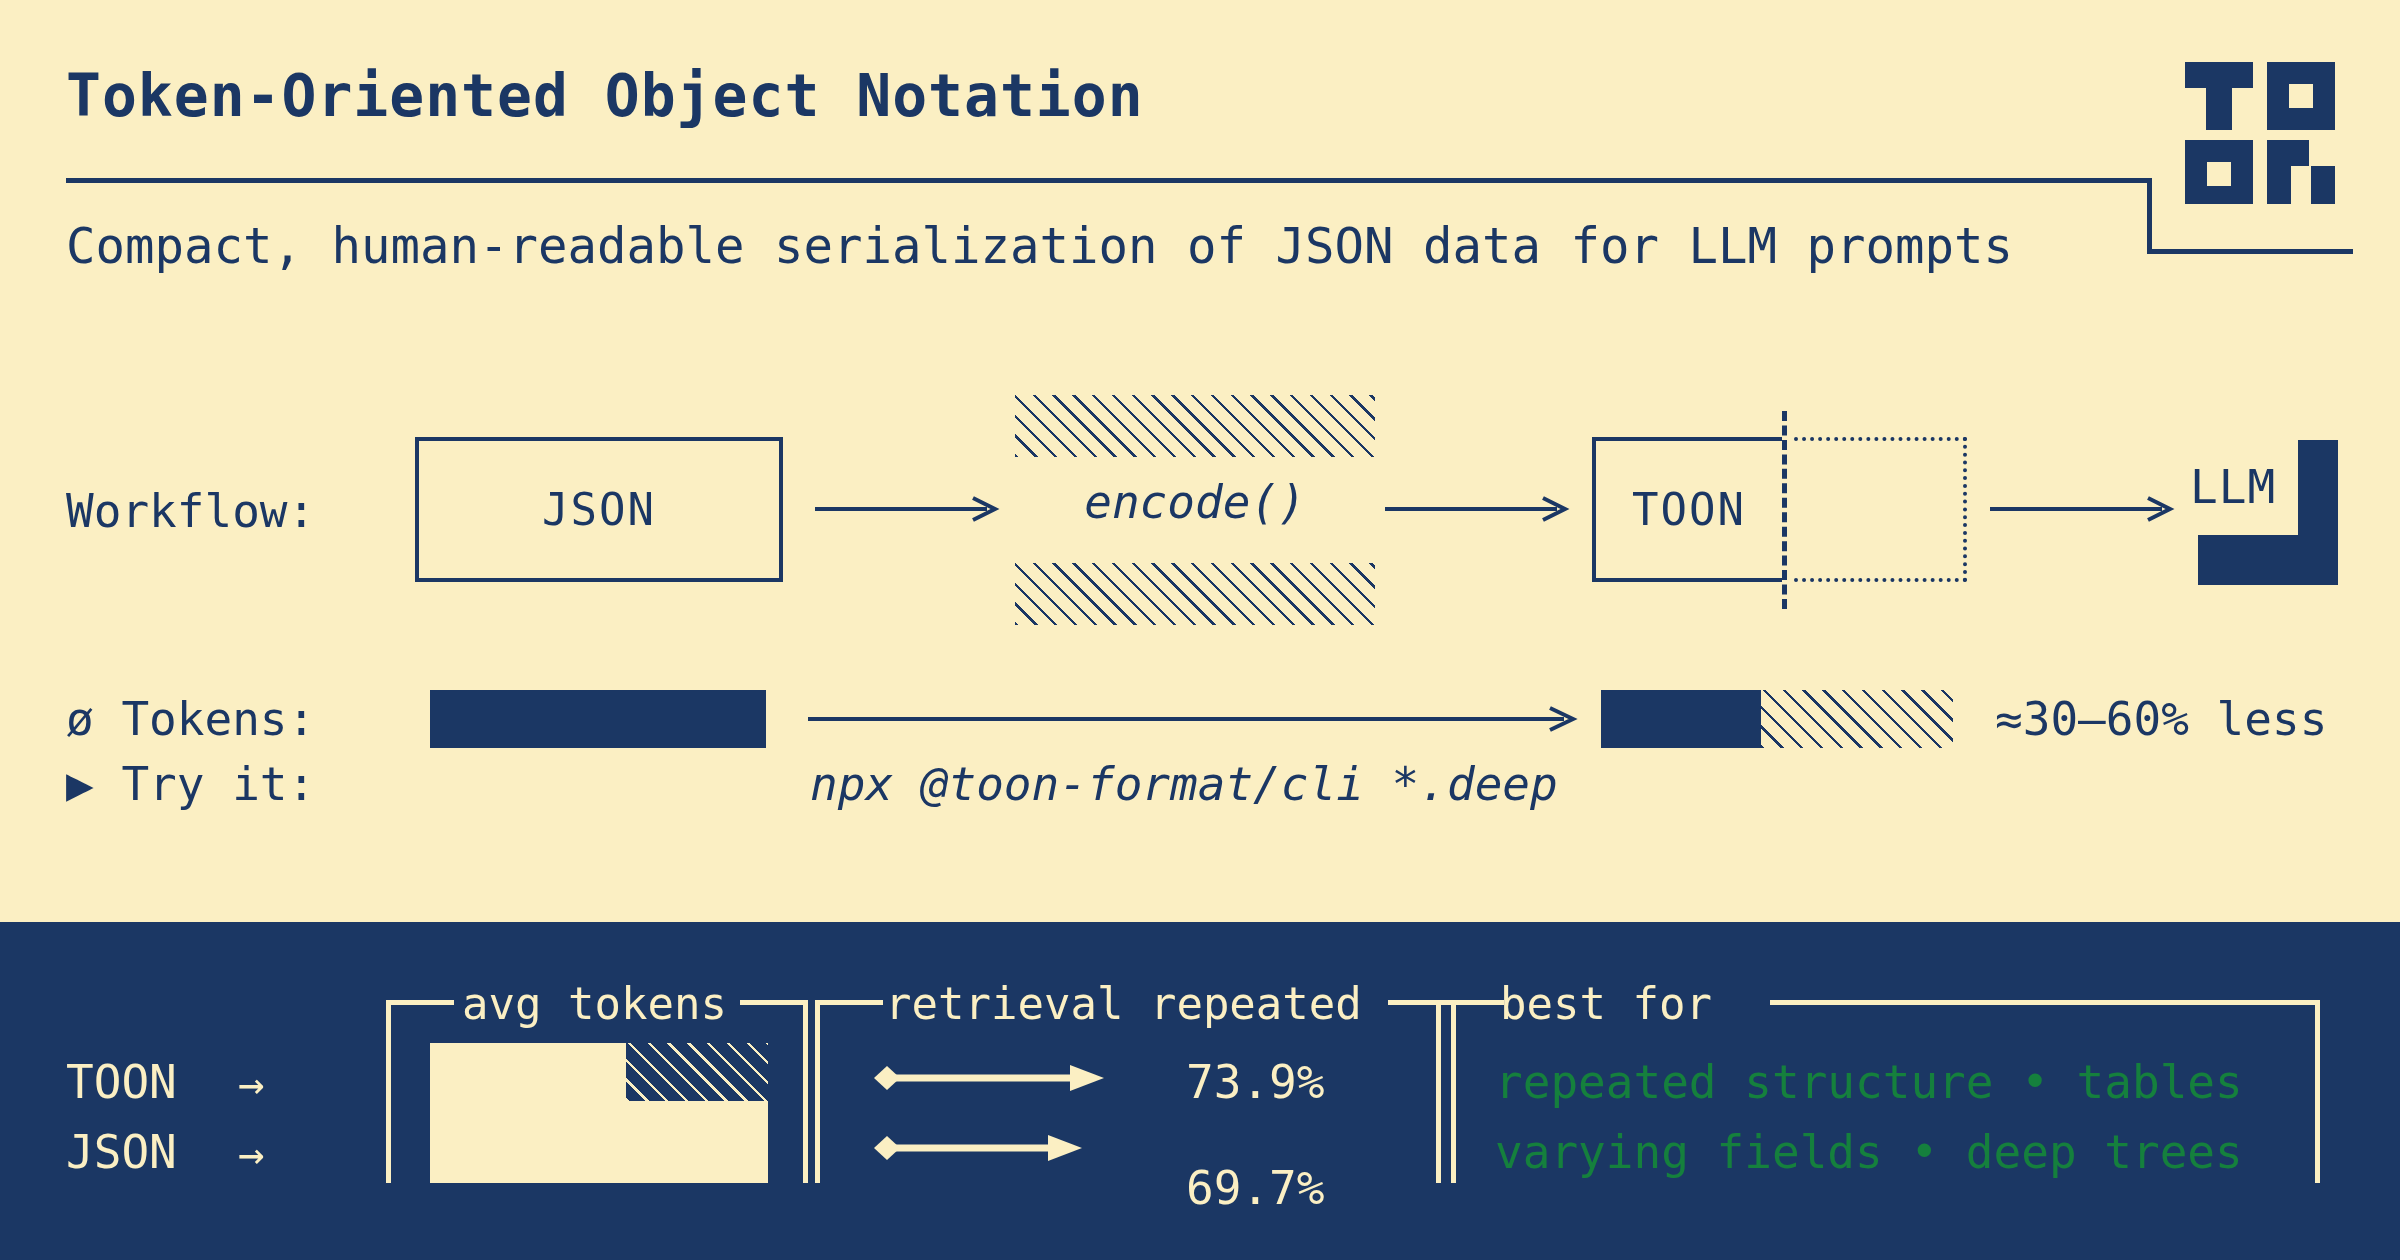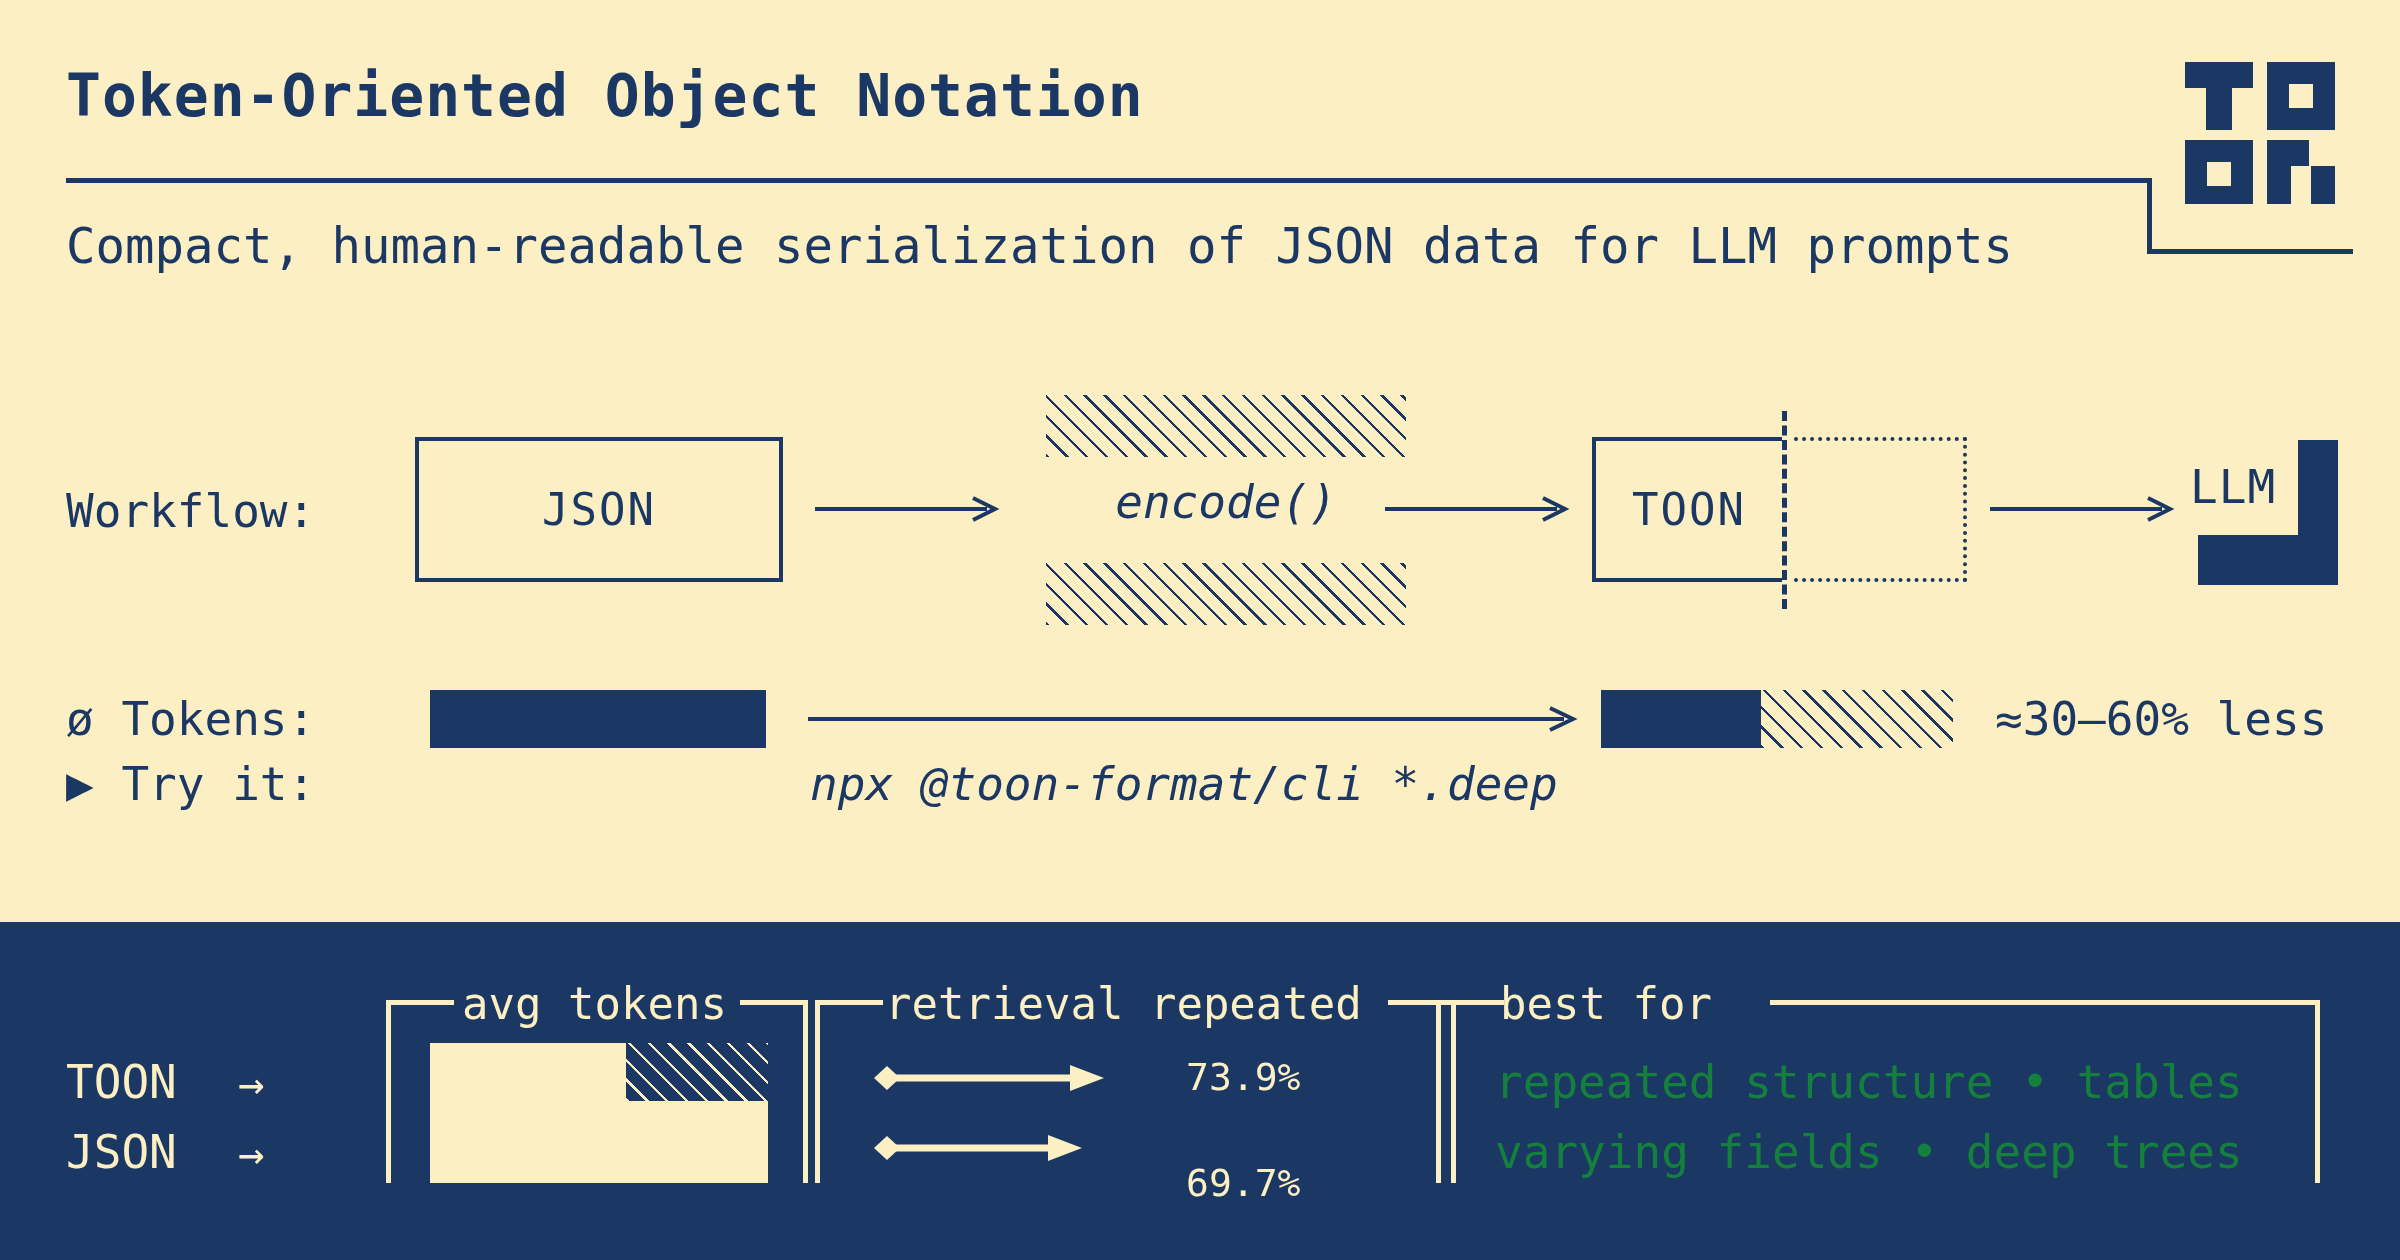--- a/index.html
+++ b/index.html
@@ -94,21 +94,21 @@
     top: 437px;
     width: 368px;
     height: 145px;
   }
   #arrow1 { position: absolute; left: 815px; top: 495px; width: 185px; height: 28px; }
   #arrow2 { position: absolute; left: 1385px; top: 495px; width: 185px; height: 28px; }
   #arrow3 { position: absolute; left: 1990px; top: 495px; width: 185px; height: 28px; }
 
   #encode-group {
     position: absolute;
-    left: 1046px;
+    left: 1015px;
     top: 395px;
     width: 360px;
     height: 230px;
   }
   .hatch-band {
     position: absolute;
     left: 0;
     width: 360px;
     height: 62px;
     background-image: repeating-linear-gradient(
@@ -291,21 +291,21 @@
     left: 430px; top: 1101px;
     width: 338px; height: 82px;
     background: #FBEFC3;
   }
 
   .acc-arrow { position: absolute; height: 32px; }
   #acc-arrow-toon { left: 874px; top: 1062px; width: 232px; }
   #acc-arrow-json { left: 874px; top: 1132px; width: 210px; }
   .acc-val {
     position: absolute;
-    font-size: 38px; color: #FBEFC3; white-space: nowrap;
+    font-size: 46px; color: #FBEFC3; white-space: nowrap;
   }
   #acc-val-toon { left: 1186px; top: 1055px; }
   #acc-val-json { left: 1186px; top: 1125px; margin-top: 36px; }
 
   .best-line {
     position: absolute;
     left: 1495px;
     font-size: 46px; color: #15803d; white-space: nowrap;
   }
   #best-1 { top: 1055px; }

